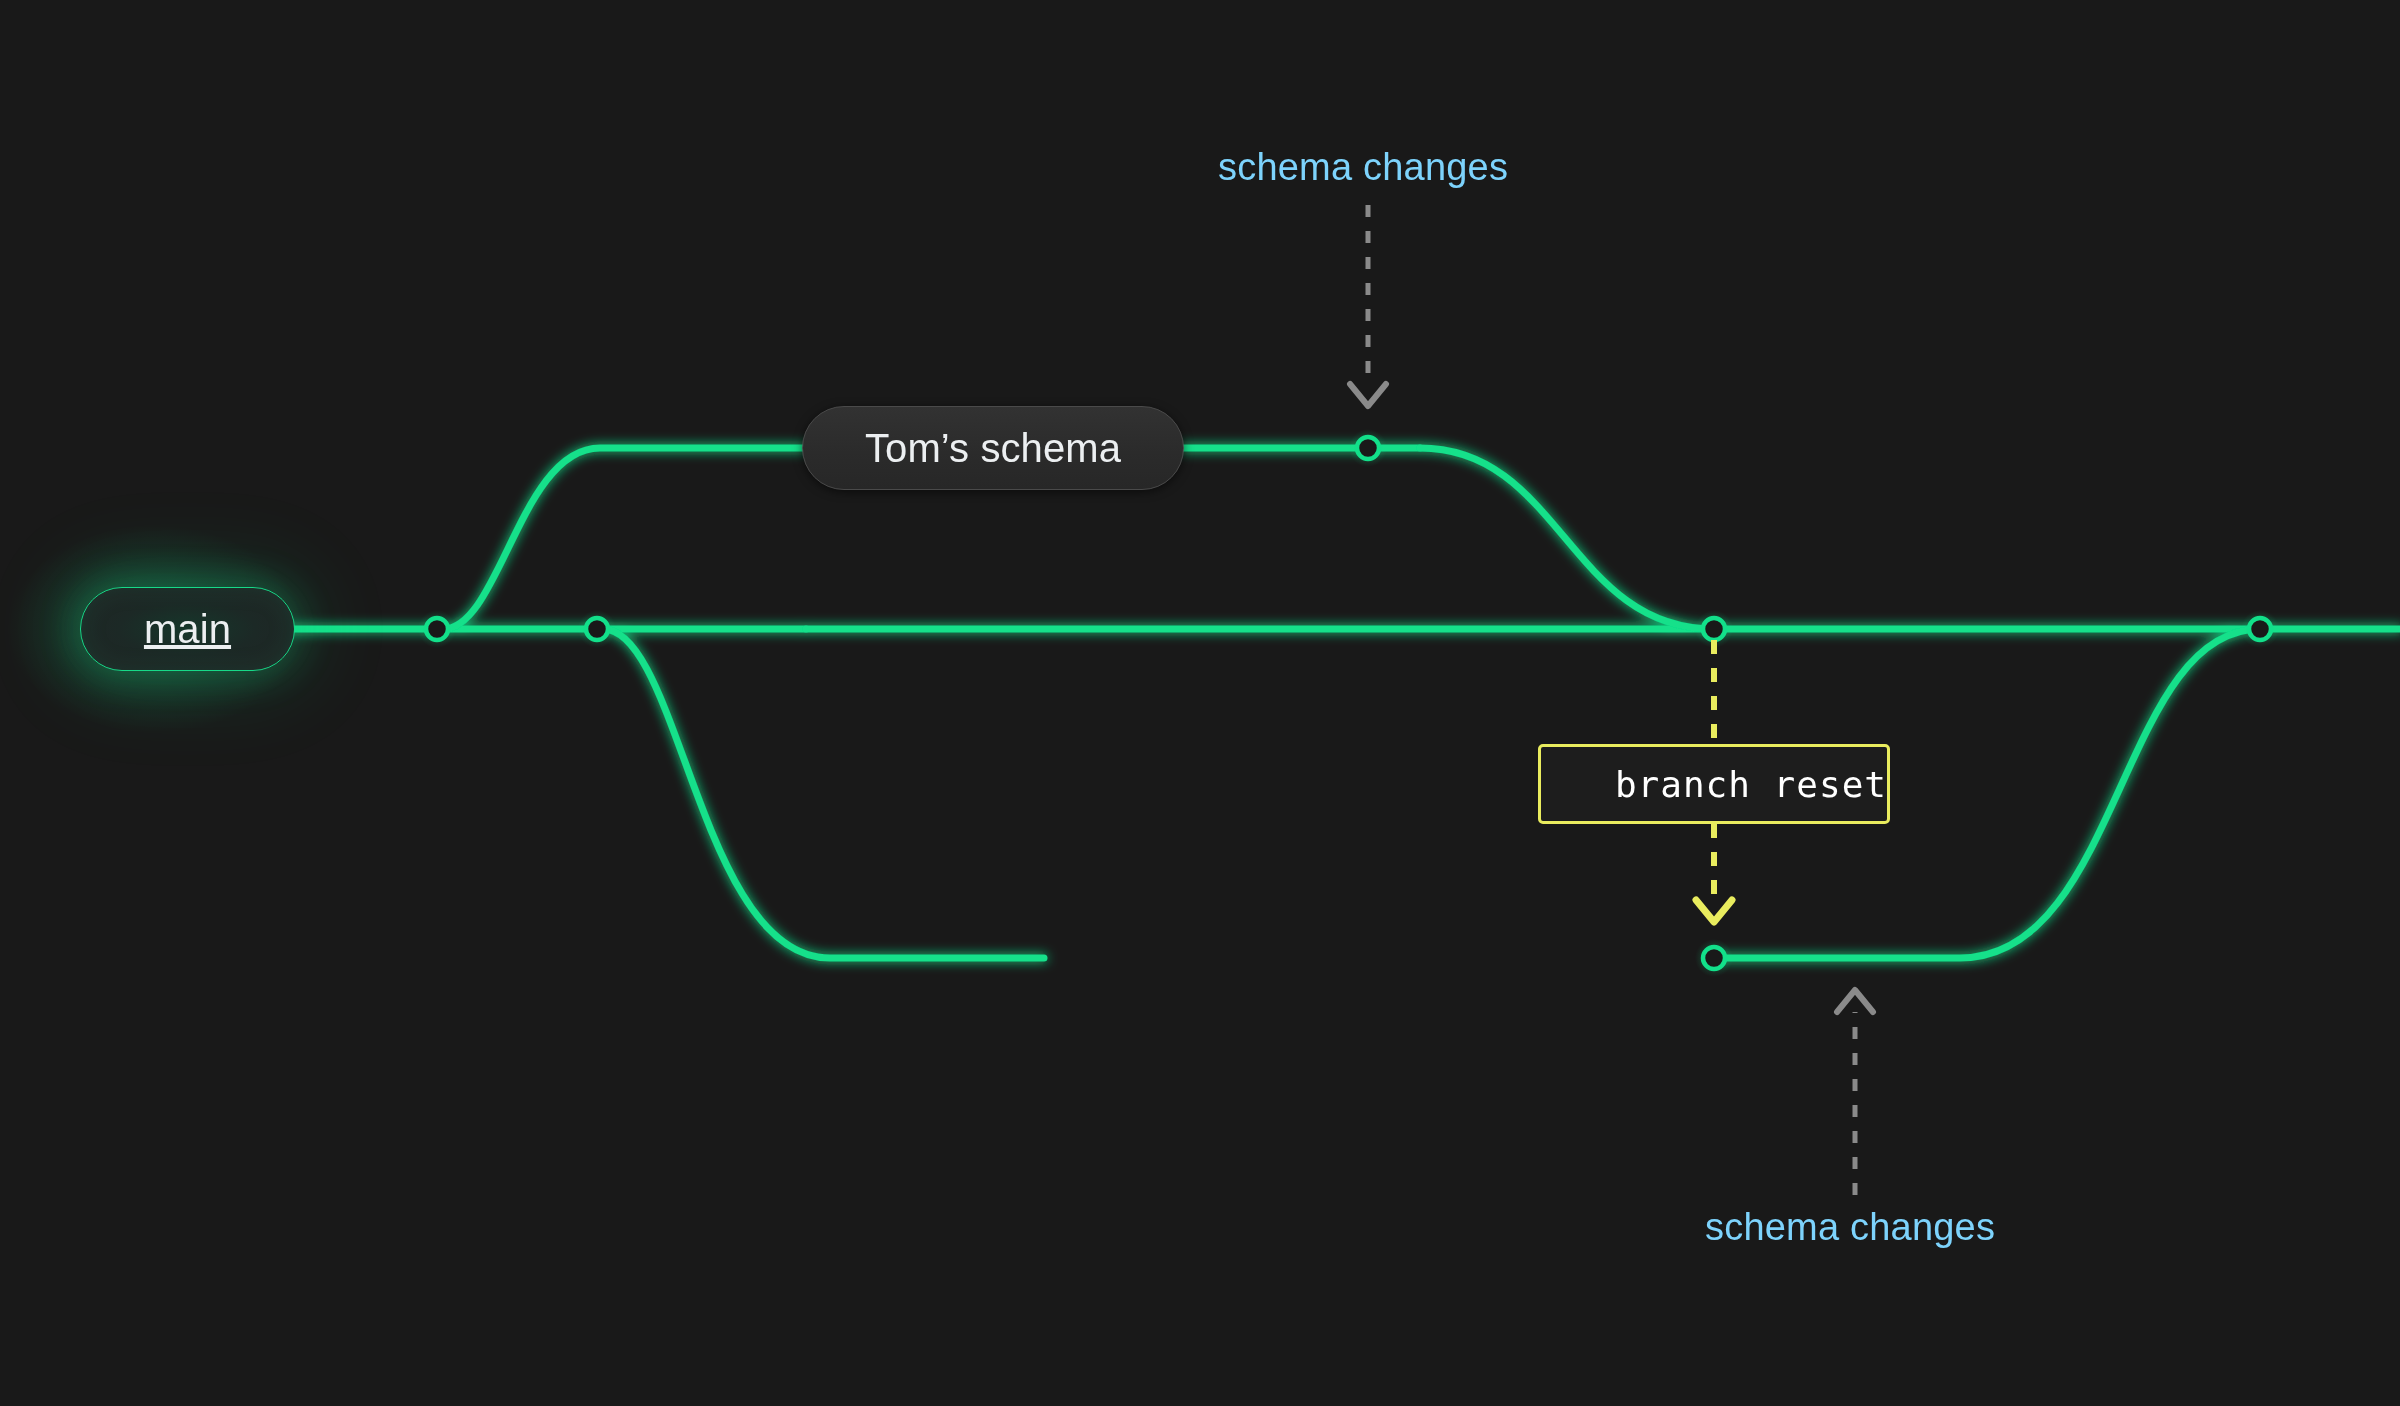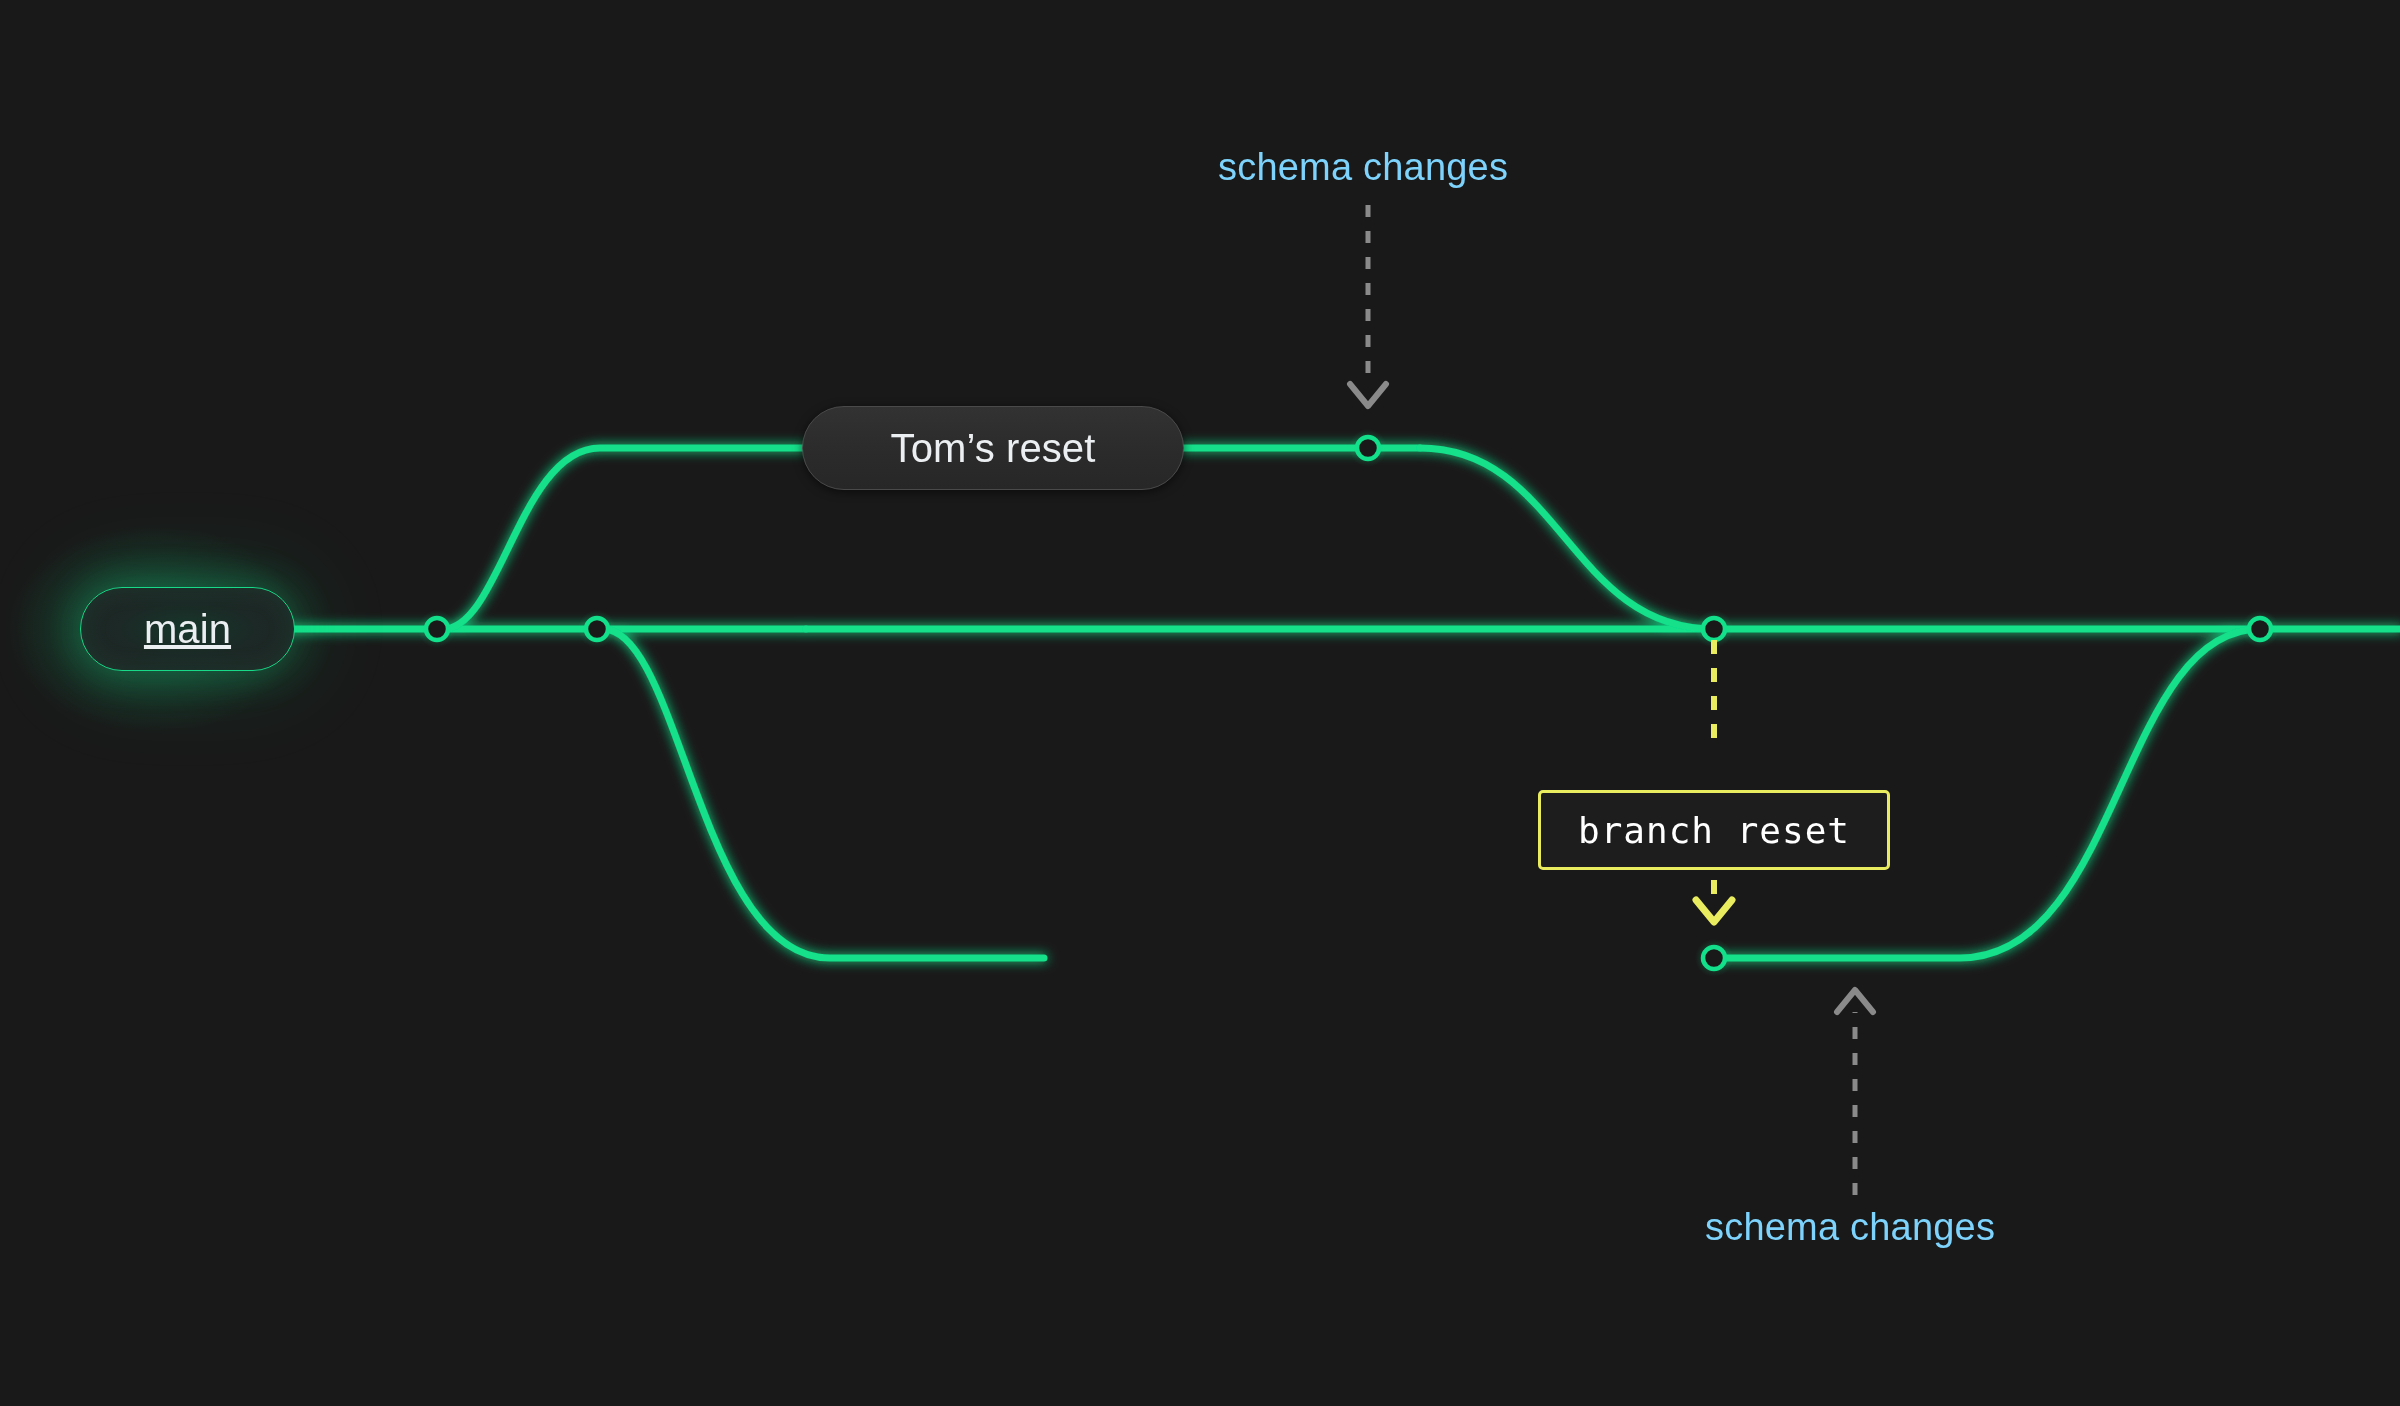--- a/index.html
+++ b/index.html
@@ -61,30 +61,29 @@
     pointer-events: none;
     background: radial-gradient(ellipse at center, rgba(20,220,135,0.26) 0%, rgba(20,220,135,0.10) 42%, rgba(20,220,135,0) 72%);
   }
 
   
   .reset-box {
     position: absolute;
     box-sizing: border-box;
     display: flex;
     align-items: center;
-    justify-content: center;
+    justify-content: flex-end;
     background: #1d1d1d;
     border: 3px solid #e9ec5e;
     border-radius: 5px;
     color: #ffffff;
     font-family: "DejaVu Sans Mono", "Liberation Mono", monospace;
     font-size: 36px;
     letter-spacing: 1px;
     white-space: nowrap;
-    margin-top: 46px;
   }
 
   
   .annot {
     position: absolute;
     color: #7dd3fc;
     font-size: 38px;
     white-space: nowrap;
     letter-spacing: 0.2px;
   }
@@ -172,21 +171,21 @@
       <polyline points="1837,1012 1855,990 1873,1012" stroke-width="6" stroke-linecap="round" stroke-linejoin="round"></polyline>
     </g>
   </svg>
 
   <div class="pill-glow" style="left:10px; top:527px; width:290px; height:204px;"></div>
   <div class="pill pill-main" style="left:80px; top:587px; width:215px;">
     <span>main</span>
   </div>
 
   <div class="pill pill-branch" style="left:802px; top:406px; width:382px;">
-    <span>Tom’s reset</span>
+    <span>Tom’s schema</span>
   </div>
 
 
   <div class="reset-box" style="left:1538px; top:744px; width:352px; height:80px;">
     <span>branch reset</span>
   </div>
 
   <div class="annot" style="left:1218px; top:146px;">schema changes</div>
 
   <div class="annot" style="left:1705px; top:1206px;">schema changes</div>

